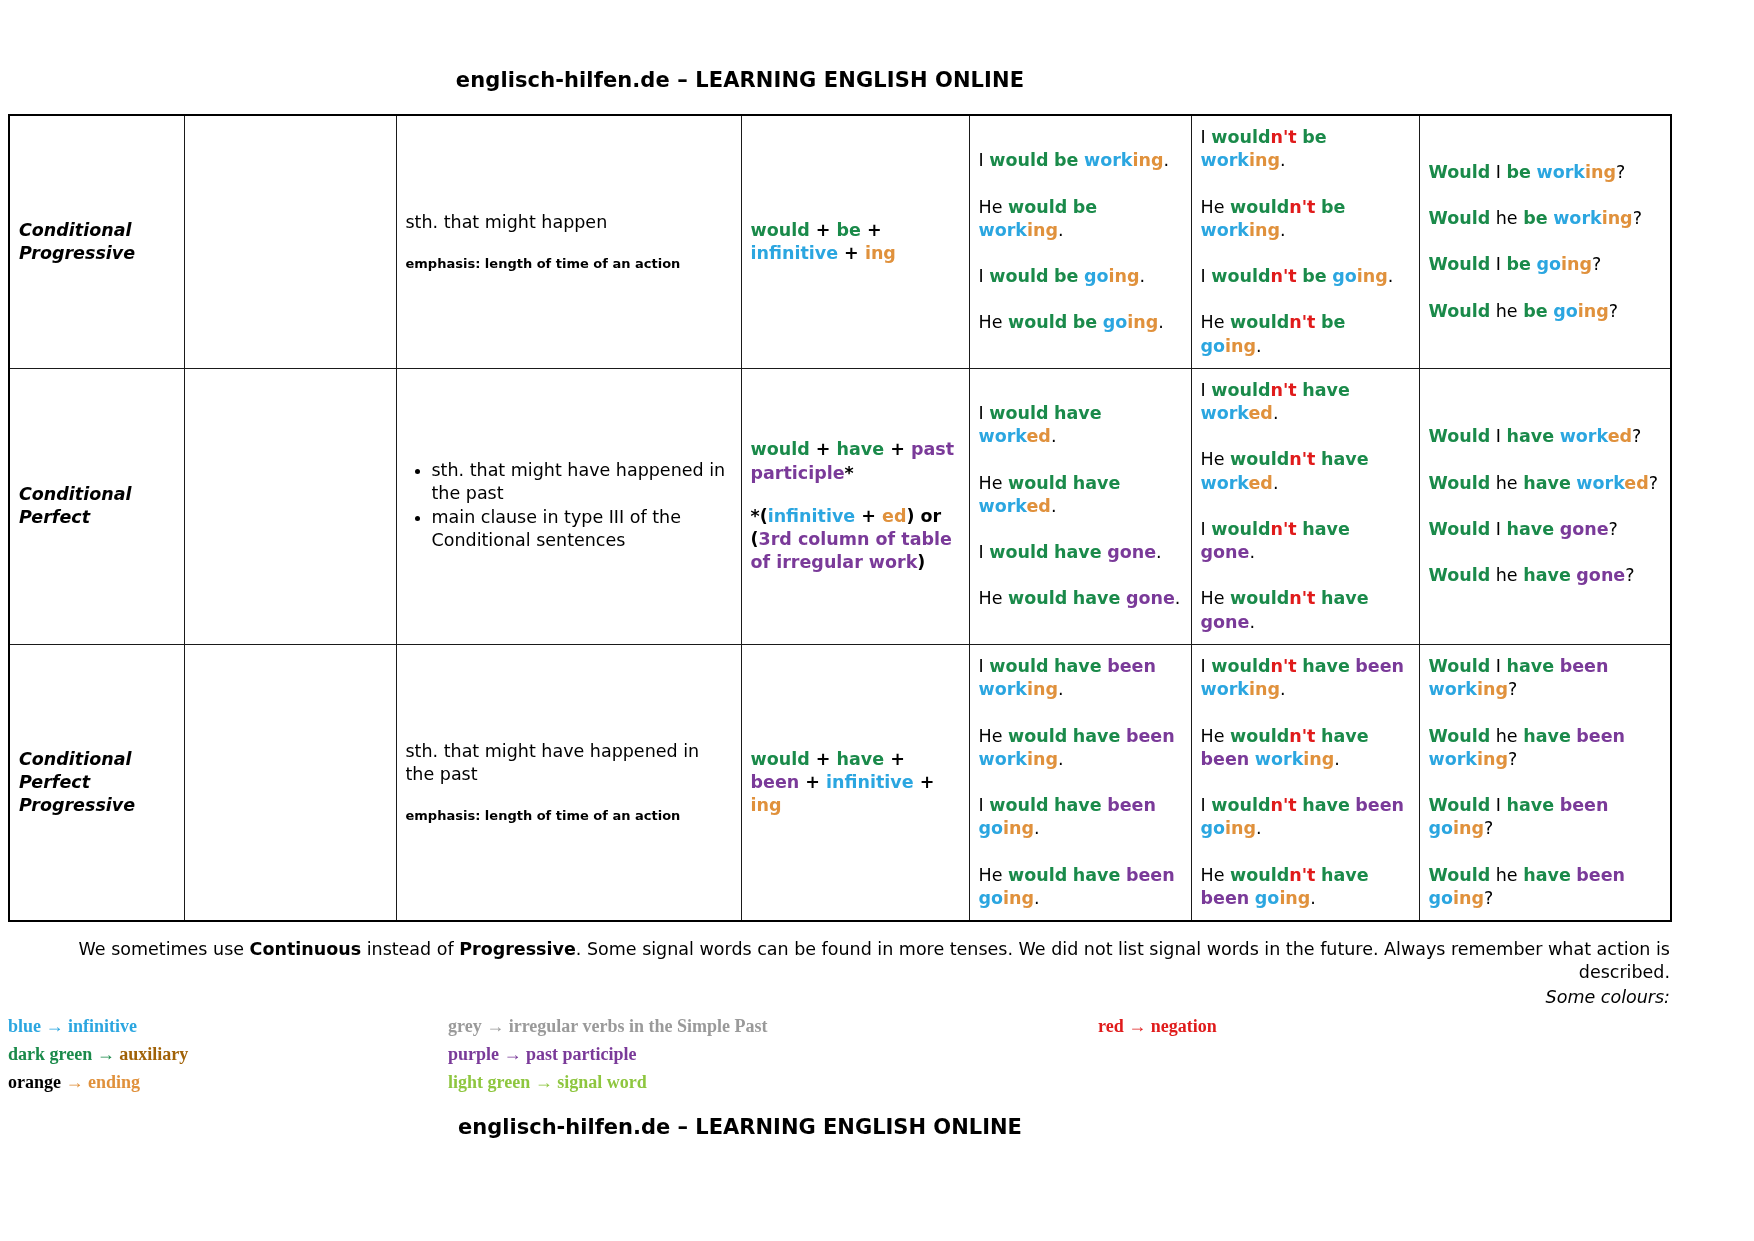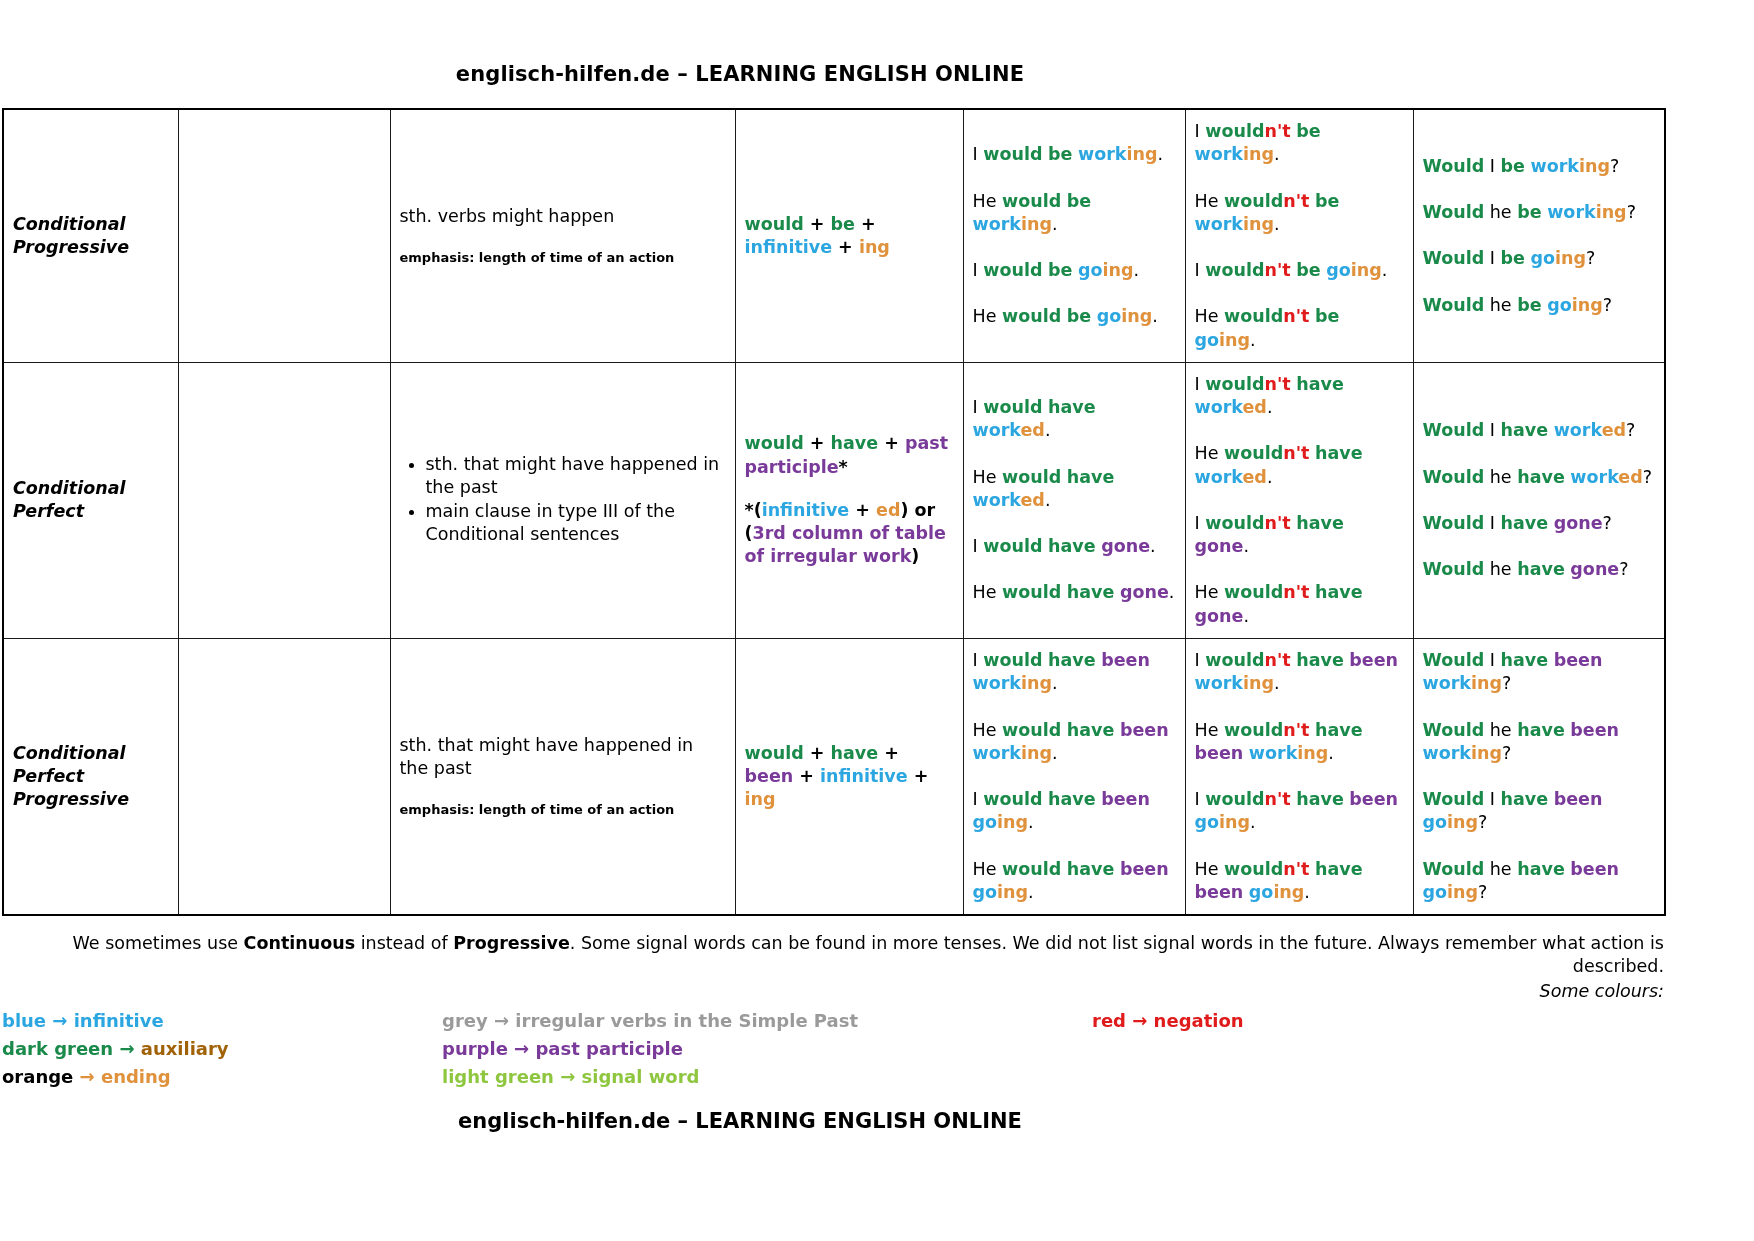--- a/index.html
+++ b/index.html
@@ -3,21 +3,21 @@
 <meta charset="utf-8">
 <style>
   * { box-sizing: border-box; }
   html, body { margin:0; padding:0; }
   body {
     width: 1754px;
     background: #ffffff;
     font-family: "DejaVu Sans", "Liberation Sans", sans-serif;
     color: #000;
   }
-  .page { width: 1480px; min-height: 1241px; position: relative; padding: 2px; }
+  .page { width: 1480px; min-height: 1241px; position: relative; padding: 8px; }
 
   .doc-title {
     text-align: center;
     font-weight: bold;
     font-size: 21px;
     letter-spacing: 0.1px;
     padding-top: 60px;
     padding-bottom: 22px;
   }
   .doc-footer {
@@ -94,21 +94,21 @@
   .legend {
     width: 1662px;
     margin: 0 auto;
     display: grid;
     grid-template-columns: 440px 650px auto;
     row-gap: 7px;
     font-weight: bold;
     font-size: 18px;
     padding-top: 8px;
   }
-  .legend .cell { white-space: nowrap; }
+  .legend .cell { white-space: nowrap; font-family: Liberation Serif, serif; }
 </style>
 </head>
 <body>
 
 <div class="page">
 
   <div class="doc-title">englisch-hilfen.de – LEARNING ENGLISH ONLINE</div>
 
   <table class="tenses">
     <colgroup>
@@ -118,21 +118,21 @@
         <col class="c-form">
       <col class="c-aff">
         <col class="c-neg">
         <col class="c-que">
     </colgroup>
     <tbody id="table-body">
         <tr>
           <td class="tense">Conditional Progressive</td>
           <td class="signal"></td>
           <td class="use">
-            <div class="use-plain">sth. verbs might happen</div>
+            <div class="use-plain">sth. that might happen</div>
             <div class="use-bold">emphasis: length of time of an action</div>
           </td>
           <td class="form">
             <div class="form-block"><span class="aux b">would</span><span class="blk"> + </span><span class="aux b">be</span><span class="blk"> + </span><span class="inf b">infinitive</span><span class="blk"> + </span><span class="end b">ing</span></div>
           </td>
           <td class="ex">
             <div class="ex-line"><span class="blk b-no">I</span><span class="blk"> </span><span class="aux b">would</span><span class="blk"> </span><span class="aux b">be</span><span class="blk"> </span><span class="inf b">work</span><span class="end b">ing</span><span class="blk">.</span></div>
             <div class="ex-line"><span class="blk b-no">He</span><span class="blk"> </span><span class="aux b">would</span><span class="blk"> </span><span class="aux b">be</span><span class="blk"> </span><span class="inf b">work</span><span class="end b">ing</span><span class="blk">.</span></div>
             <div class="ex-line"><span class="blk b-no">I</span><span class="blk"> </span><span class="aux b">would</span><span class="blk"> </span><span class="aux b">be</span><span class="blk"> </span><span class="inf b">go</span><span class="end b">ing</span><span class="blk">.</span></div>
             <div class="ex-line"><span class="blk b-no">He</span><span class="blk"> </span><span class="aux b">would</span><span class="blk"> </span><span class="aux b">be</span><span class="blk"> </span><span class="inf b">go</span><span class="end b">ing</span><span class="blk">.</span></div>

